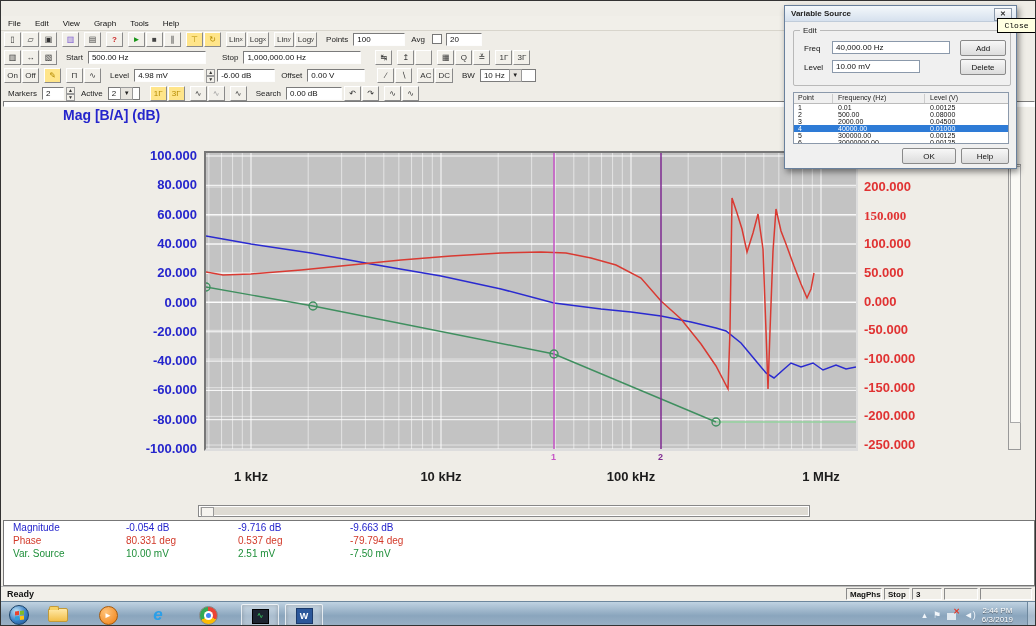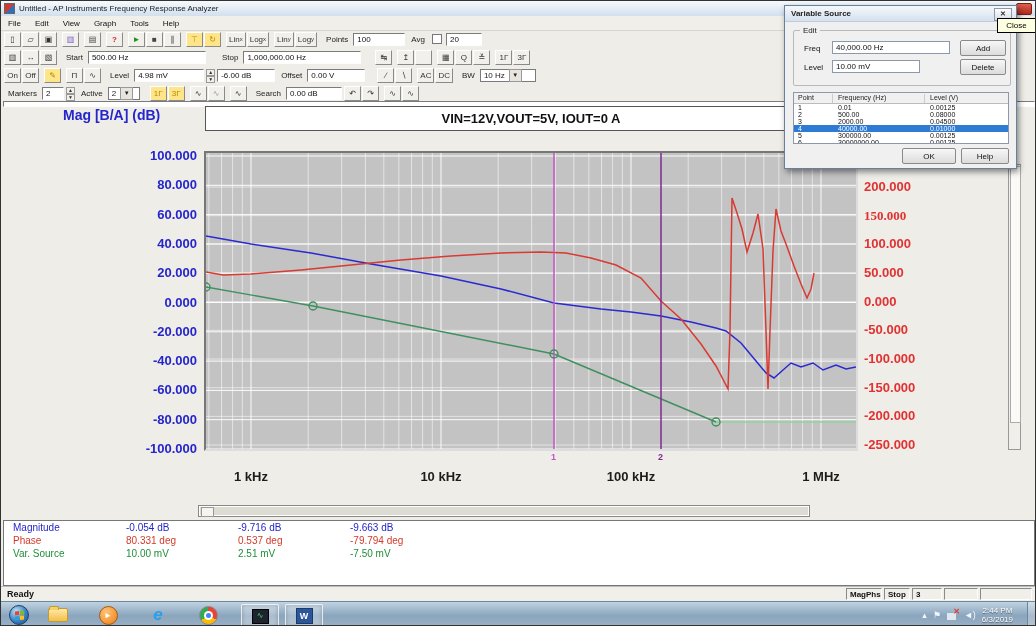--- a/index.html
+++ b/index.html
@@ -80,32 +80,27 @@
   .dlg-lbl{position:absolute;font-size:8px;color:#111;}
   .dlg-field{position:absolute;height:13px;background:#fff;border:1px solid #8b99ab;font-size:8px;display:flex;align-items:center;padding-left:3px;box-sizing:border-box;color:#111;}
   .dlg-btn{position:absolute;height:14px;background:linear-gradient(#f7f7f7,#dcdcdc);border:1px solid #8a8a8a;border-radius:2px;font-size:8px;display:flex;align-items:center;justify-content:center;color:#111;}
   .dlg-list{position:absolute;left:8px;top:86px;width:216px;height:52px;background:#fff;border:1px solid #8b99ab;box-sizing:border-box;overflow:hidden;}
   .dl-hdr{position:relative;height:10px;background:#f0f0f0;border-bottom:1px solid #bbb;font-size:7px;color:#222;}
   .dl-hdr span{position:absolute;top:1px;}
   .dl-vline{position:absolute;top:0;bottom:0;width:1px;background:#ccc;}
   .dl-row{position:relative;height:7px;font-size:7px;line-height:7px;color:#111;}
   .dl-row span{position:absolute;}
   .dl-row.sel{background:#2e7bd6;color:#fff;}
-  .tooltip{position:absolute;left:996px;top:17px;width:37px;height:13px;background:#ffffe1;border:1px solid #000;font-size:8px;display:flex;align-items:center;justify-content:center;color:#000;z-index:30;}
+  .tooltip{position:absolute;left:996px;top:17px;width:37px;height:13px;background:#ffffe1;border:1px solid #000;font-size:8px;display:flex;align-items:center;justify-content:center;color:#000;z-index:30;font-family:Liberation Mono, monospace;}
 </style>
 </head>
 <body>
 
 <div class="screen">
 
-  <div class="titlebar">
-    <span class="appicon"></span>
-    <span>Untitled - AP Instruments Frequency Response Analyzer</span>
-    <span class="win-close"></span>
-  </div>
 
   <div class="menubar" id="menubar">
       <span class="menu-item">File</span>
       <span class="menu-item">Edit</span>
       <span class="menu-item">View</span>
       <span class="menu-item">Graph</span>
       <span class="menu-item">Tools</span>
       <span class="menu-item">Help</span>
     </div>
 
@@ -335,23 +330,20 @@
         </button>
       <button class="tbtn">
           <span>∿</span>
         </button>
     </span>
   </div>
 
   <div class="marker-bar"></div>
 
   <div class="mag-label">Mag [B/A] (dB)</div>
-  <div class="chart-title-box">
-      <span>VIN=12V,VOUT=5V, IOUT=0 A</span>
-    </div>
   <div class="plot-frame"><svg id="plot-svg" width="650" height="296">
         <rect x="0" y="0" width="650" height="296" fill="#c3c3c3"></rect>
         <line x1="2.84873757289229" y1="0" x2="2.84873757289229" y2="296" stroke="rgba(255,255,255,0.55)" stroke-width="1"></line>
         <line x1="15.568627602708794" y1="0" x2="15.568627602708794" y2="296" stroke="rgba(255,255,255,0.55)" stroke-width="1"></line>
         <line x1="26.587097528469286" y1="0" x2="26.587097528469286" y2="296" stroke="rgba(255,255,255,0.55)" stroke-width="1"></line>
         <line x1="36.30607679347173" y1="0" x2="36.30607679347173" y2="296" stroke="rgba(255,255,255,0.55)" stroke-width="1"></line>
         <line x1="45" y1="0" x2="45" y2="296" stroke="rgba(255,255,255,0.95)" stroke-width="1"></line>
         <line x1="102.19569917615644" y1="0" x2="102.19569917615644" y2="296" stroke="rgba(255,255,255,0.55)" stroke-width="1"></line>
         <line x1="135.65303839673587" y1="0" x2="135.65303839673587" y2="296" stroke="rgba(255,255,255,0.55)" stroke-width="1"></line>
         <line x1="159.39139835231288" y1="0" x2="159.39139835231288" y2="296" stroke="rgba(255,255,255,0.55)" stroke-width="1"></line>

